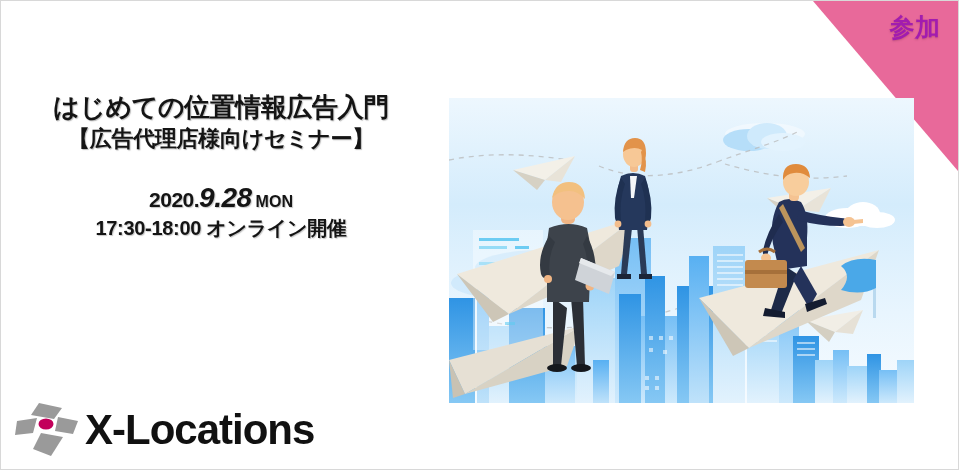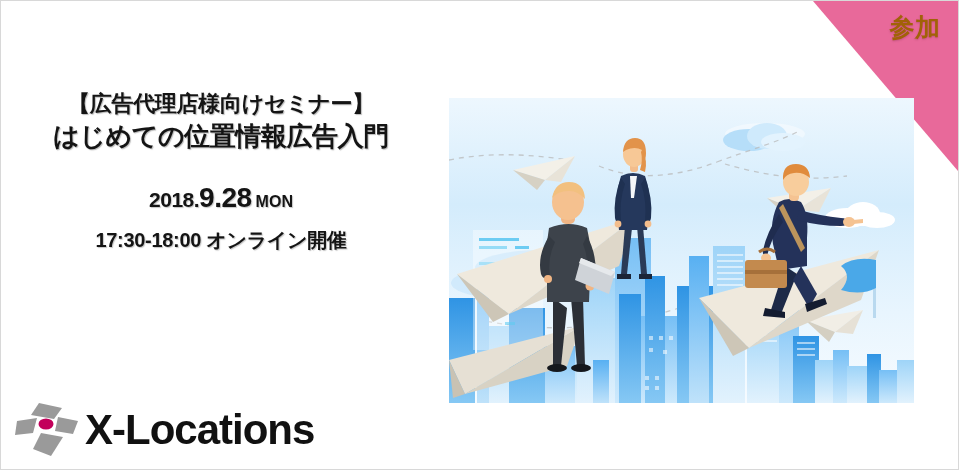--- a/index.html
+++ b/index.html
@@ -23,21 +23,21 @@
   }
   #corner-ribbon .tri{
     position:absolute;top:0;right:0;
     width:0;height:0;
     border-top:170px solid #e8699a;
     border-left:145px solid transparent;
   }
   #ribbon-text{
     position:absolute;top:11px;right:12px;
     width:62px;
-    color:#a16207;
+    color:#a21caf;
     font-size:25px;font-weight:700;line-height:1.22;
     letter-spacing:0.5px;
     text-align:center;
     text-shadow:0 1px 2px rgba(150,60,95,.45);
   }
   #ribbon-text .l{display:block;}
 
   
   #copy{
     position:absolute;left:0;top:88px;width:440px;text-align:center;
@@ -53,24 +53,24 @@
     margin-top:1px;
     text-shadow:1px 1px 1px rgba(130,130,130,.55);
   }
   #date-line{
     margin-top:28px;
     color:#141414;font-weight:700;
     line-height:1.2;white-space:nowrap;
     text-shadow:1px 1px 1px rgba(140,140,140,.5);
   }
   #date-year{font-size:21px;letter-spacing:-0.5px;}
-  #date-day{font-size:28px;letter-spacing:-0.5px;}
+  #date-day{font-size:28px;letter-spacing:-0.5px;font-style:italic;}
   #date-weekday{font-size:16px;letter-spacing:0px;margin-left:4px;}
   #time-line{
-    margin-top:12px;color:#141414;font-weight:700;font-size:20px;
+    margin-top:0;color:#141414;font-weight:700;font-size:20px;
     letter-spacing:-0.3px;white-space:nowrap;
     text-shadow:1px 1px 1px rgba(140,140,140,.5);
   }
 
   
   #illustration{
     position:absolute;left:448px;top:97px;width:465px;height:305px;
     overflow:hidden;
     background:linear-gradient(175deg,#eaf5fd 0%,#cfe9fb 42%,#eaf6fe 100%);
   }
@@ -94,24 +94,24 @@
 <div id="banner">
 
   <div id="corner-ribbon">
     <div class="tri"></div>
     <div id="ribbon-text">
       <span class="l">参加</span>
     </div>
   </div>
 
   <div id="copy">
+    <div id="title-line2">はじめての位置情報広告入門</div>
     <div id="title-line1">【広告代理店様向けセミナー】</div>
-    <div id="title-line2">はじめての位置情報広告入門</div>
     <div id="date-line">
-      <span id="date-year">2018.</span><span id="date-day">9.28</span><span id="date-weekday">MON</span>
+      <span id="date-year">2020.</span><span id="date-day">9.28</span><span id="date-weekday">MON</span>
     </div>
     <div id="time-line">17:30-18:00 オンライン開催</div>
   </div>
 
   <div id="illustration">
     <svg viewBox="0 0 465 305" xmlns="http://www.w3.org/2000/svg">
       <defs>
         <linearGradient id="skyg" x1="0" y1="0" x2="0" y2="1">
           <stop offset="0%" stop-color="#edf7fe"></stop>
           <stop offset="35%" stop-color="#d4ecfc"></stop>

